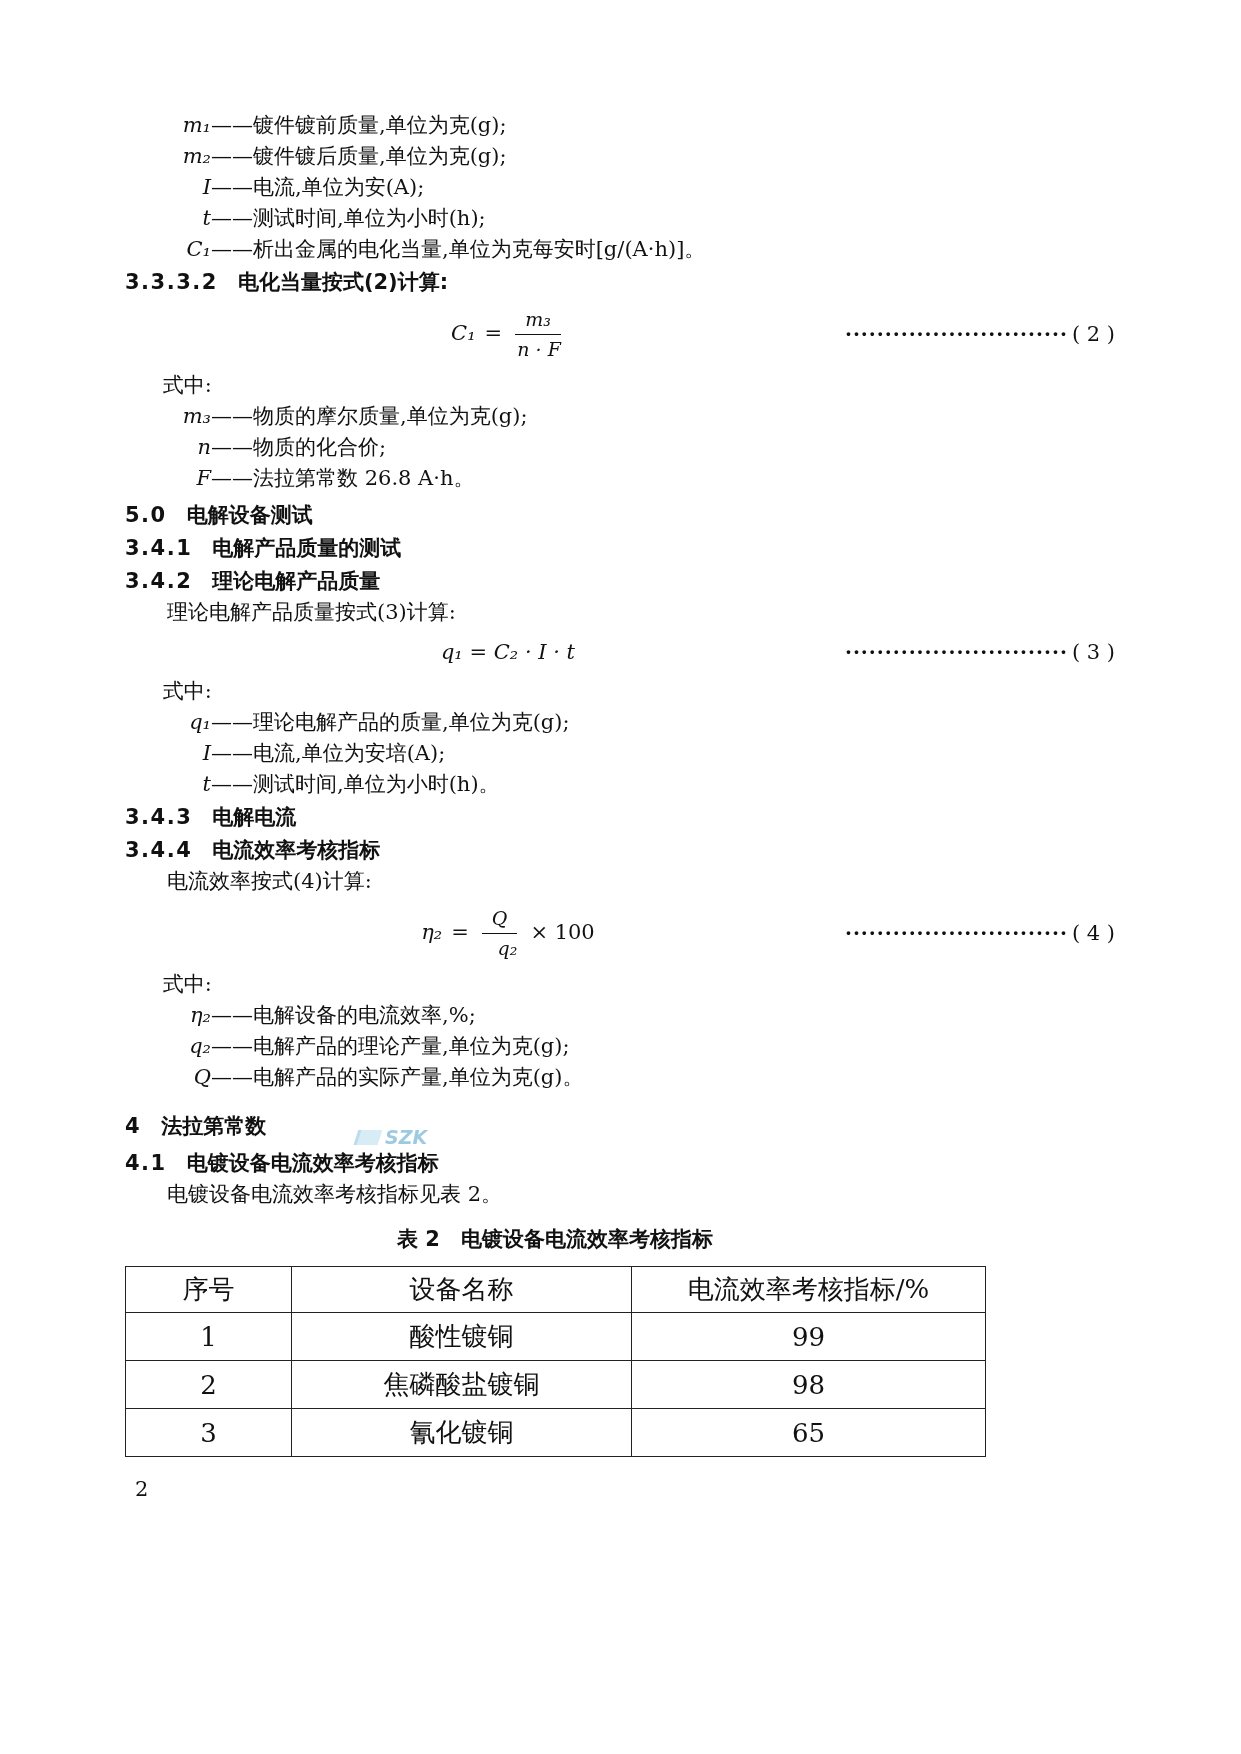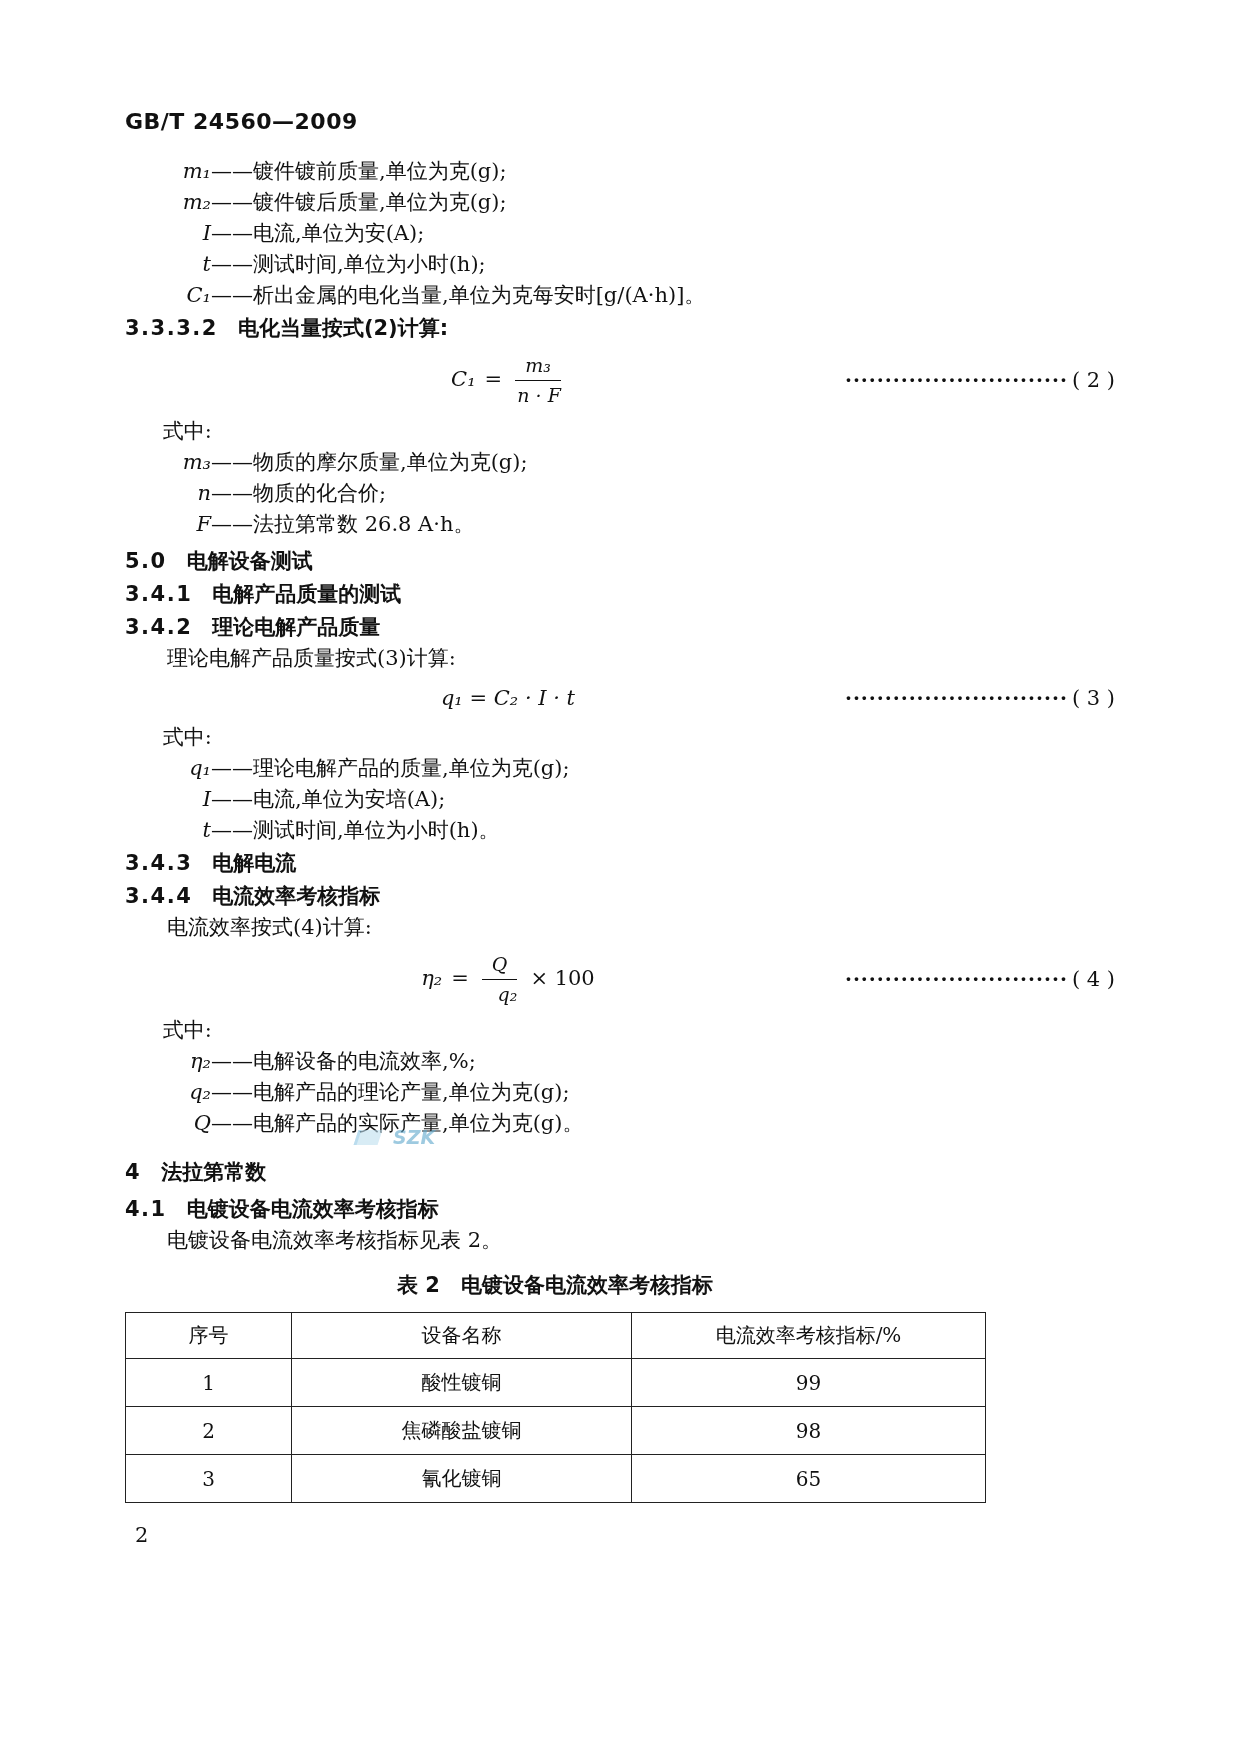--- a/index.html
+++ b/index.html
@@ -44,48 +44,47 @@
   .sub-gap { margin-top:6px; }
   .table-caption {
     width:860px; text-align:center;
     font-family:"DejaVu Sans","Liberation Sans",sans-serif;
     font-weight:bold; line-height:30px;
     margin-top:14px; margin-bottom:12px;
   }
   table.data { border-collapse:collapse; width:860px; table-layout:fixed; }
   table.data th, table.data td {
     border:1px solid #222; text-align:center; vertical-align:middle;
-    font-weight:normal; font-size:20px; font-family:"DejaVu Serif","Liberation Serif",serif;
+    font-weight:normal; font-size:26px; font-family:"DejaVu Serif","Liberation Serif",serif;
   }
   table.data th { height:46px; }
   table.data td { height:48px; }
   .pagenum { margin-top:20px; padding-left:10px; font-size:21px; }
   .watermark {
     position:absolute; left:356px; top:1126px;
     display:flex; align-items:center; opacity:0.6;
     font-family:"DejaVu Sans","Liberation Sans",sans-serif;
-    font-style:italic; font-weight:bold; font-size:19px; color:#5ea8cc;gap:8px;
+    font-style:italic; font-weight:bold; font-size:19px; color:#5ea8cc;
   }
   .wm-flag {
     display:inline-block; width:24px; height:15px;
     background:#bfe0f0; border-left:3px solid #8ec6e3;
     transform:skewX(-18deg); margin-right:5px;
   }
 </style>
 </head>
 <body>
 
 <div class="page">
 
   <div class="watermark">
     <span class="wm-flag"></span>
     <span>SZK</span>
   </div>
 
-  <div class="doc-header">GB/T 24560—2009</div>
 
   <div>
     <div class="defrow">
       <span class="sym">m₁</span>
       <span class="desc">——镀件镀前质量,单位为克(g);</span>
     </div>
     <div class="defrow">
       <span class="sym">m₂</span>
       <span class="desc">——镀件镀后质量,单位为克(g);</span>
     </div>

